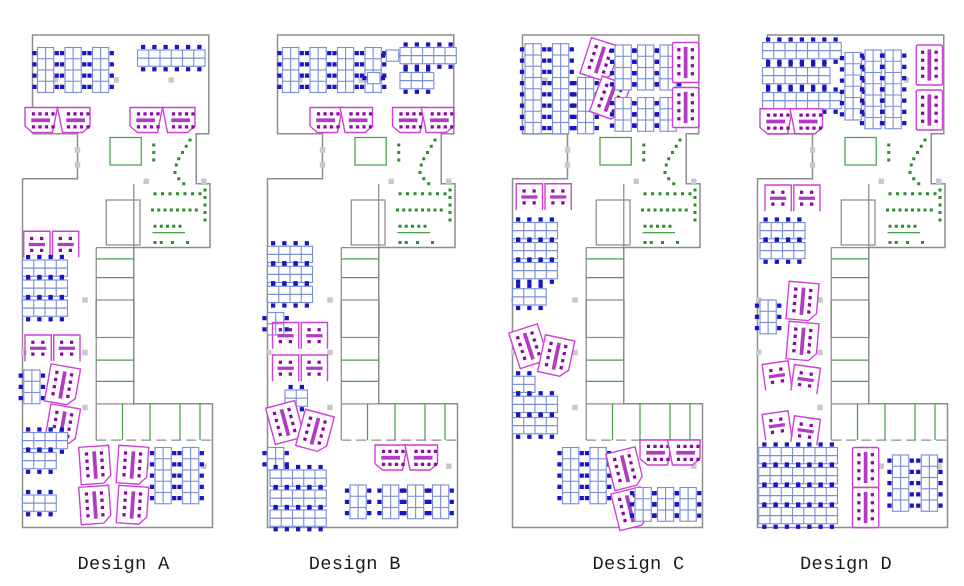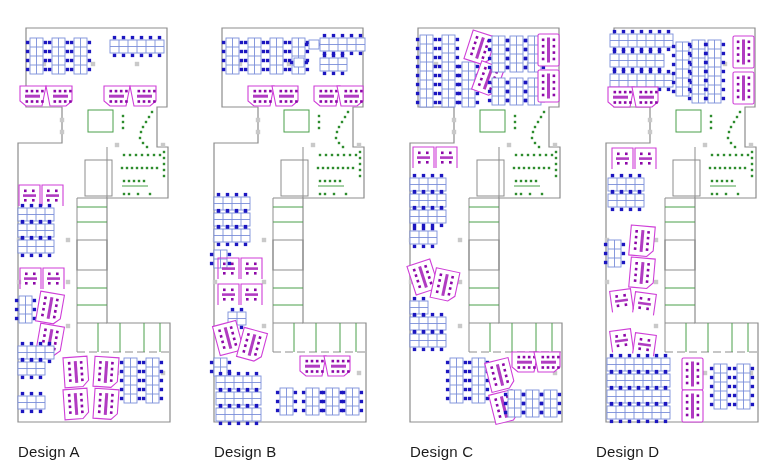--- a/index.html
+++ b/index.html
@@ -1,20 +1,20 @@
 <!DOCTYPE html>
 <html><head>
 <meta charset="utf-8">
 <style>
   html,body{margin:0;padding:0;background:#ffffff;}
   .stage{position:relative;width:771px;height:469px;background:#fff;overflow:hidden;
          font-family:"Liberation Sans",sans-serif;}
   .plan{position:absolute;top:24px;width:164px;height:404px;}
   .design-label{position:absolute;top:443px;font-size:15px;color:#1a1a1a;
-                letter-spacing:.2px;font-family:Liberation Sans, sans-serif;}
+                letter-spacing:.2px;font-family:Liberation Mono, monospace;margin-left:44px;}
 </style>
 </head>
 <body>
 
 <div class="stage">
   <svg class="plan" style="left:12px" viewBox="-6 24 164 404">
       <g>
         <polygon points="8,28 149,28 149,107 139,107 139,147 150,147 150,198 89,198 89,323 152,323 152,422 0,422 0,143 44,143 44,107 8,107" fill="#ffffff" stroke="#8d8d8d" stroke-width="1.2"></polygon>
         <rect x="67" y="160" width="27" height="36" fill="none" stroke="#8d8d8d" stroke-width="1"></rect>
         <rect x="59" y="240" width="30" height="30" fill="none" stroke="#8d8d8d" stroke-width="1"></rect>
@@ -2053,16 +2053,16 @@
           <rect x="126.9" y="393.8" width="3.4" height="3.4" fill="#1c16c0"></rect>
           <rect x="144.7" y="393.8" width="3.4" height="3.4" fill="#1c16c0"></rect>
           <line x1="131" y1="400" x2="144" y2="400" stroke="#7b8fd9" stroke-width="0.9"></line>
           <rect x="126.9" y="402.8" width="3.4" height="3.4" fill="#1c16c0"></rect>
           <rect x="144.7" y="402.8" width="3.4" height="3.4" fill="#1c16c0"></rect>
         </g>
       </g>
     </svg>
 
   <div class="design-label" style="left:18px">Design A</div>
-  <div class="design-label" style="left:214px">Design B</div>
-  <div class="design-label" style="left:410px">Design C</div>
+  <div class="design-label" style="left:203px">Design B</div>
+  <div class="design-label" style="left:430px">Design C</div>
   <div class="design-label" style="left:596px">Design D</div>
 </div>
 
 </body></html>

